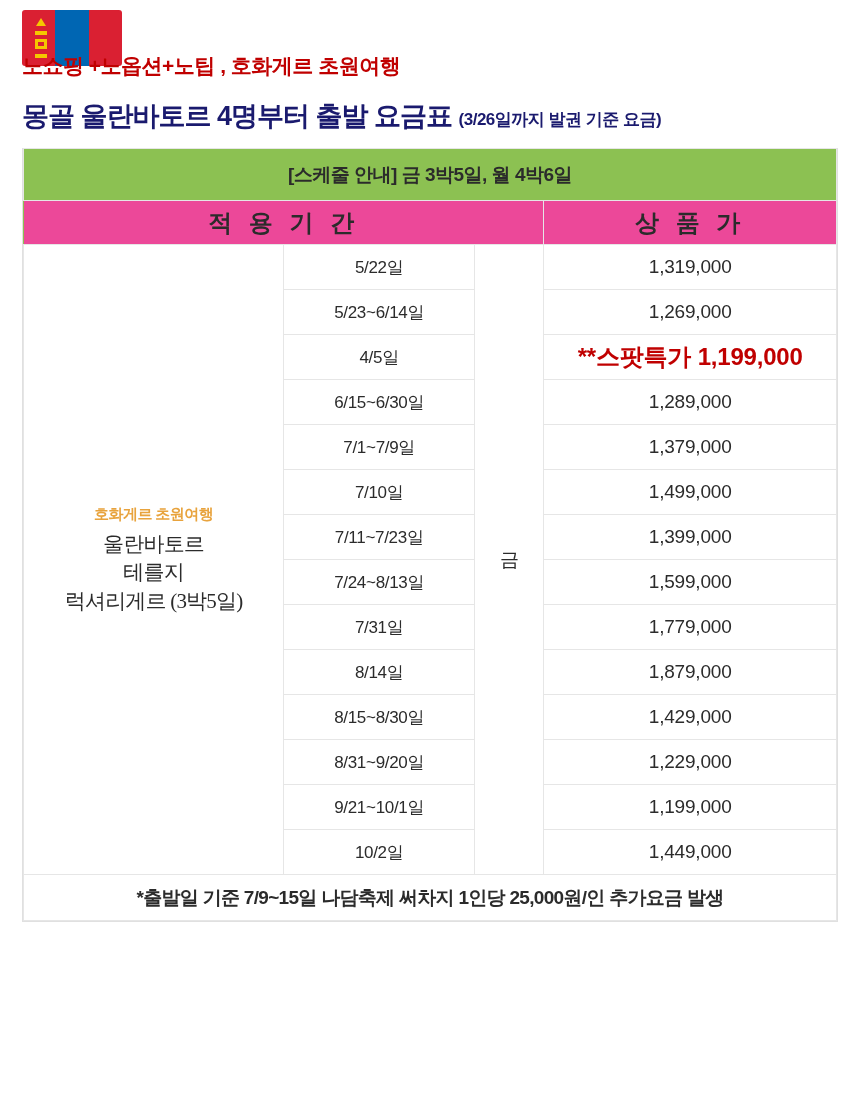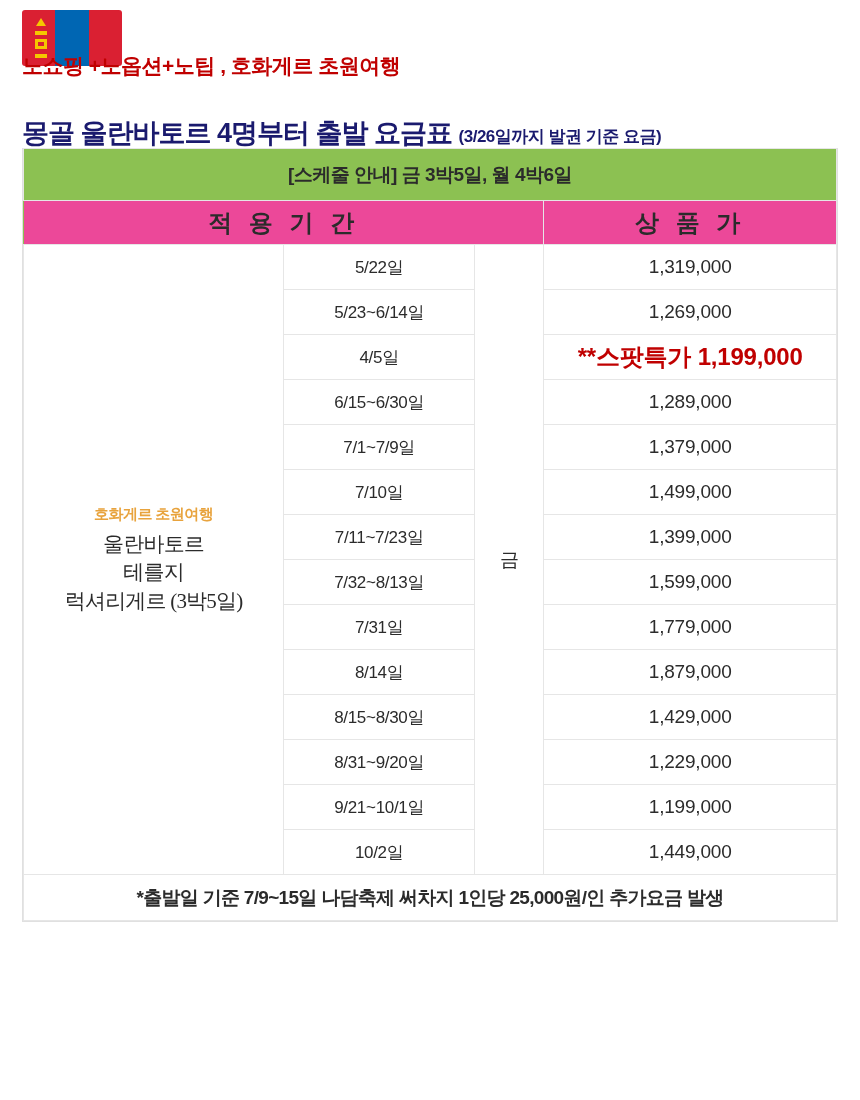--- a/index.html
+++ b/index.html
@@ -80,21 +80,20 @@
   }
   .title-line2 {
     position: absolute;
     left: 22px;
     top: 98px;
     font-size: 27px;
     font-weight: bold;
     color: #1a1a6e;
     letter-spacing: -1px;
     white-space: nowrap;
-    margin-top: 17px;
   }
   .title-line2 .sub {
     font-size: 17px;
     font-weight: bold;
     color: #1a1a6e;
     letter-spacing: -0.5px;
   }
 
   .logo {
     position: absolute;
@@ -271,21 +270,21 @@
         </tr>
         <tr>
           <td class="period">7/10일</td>
           <td class="price">1,499,000</td>
         </tr>
         <tr>
           <td class="period">7/11~7/23일</td>
           <td class="price">1,399,000</td>
         </tr>
         <tr>
-          <td class="period">7/32~8/13일</td>
+          <td class="period">7/24~8/13일</td>
           <td class="price">1,599,000</td>
         </tr>
         <tr>
           <td class="period">7/31일</td>
           <td class="price">1,779,000</td>
         </tr>
         <tr>
           <td class="period">8/14일</td>
           <td class="price">1,879,000</td>
         </tr>

